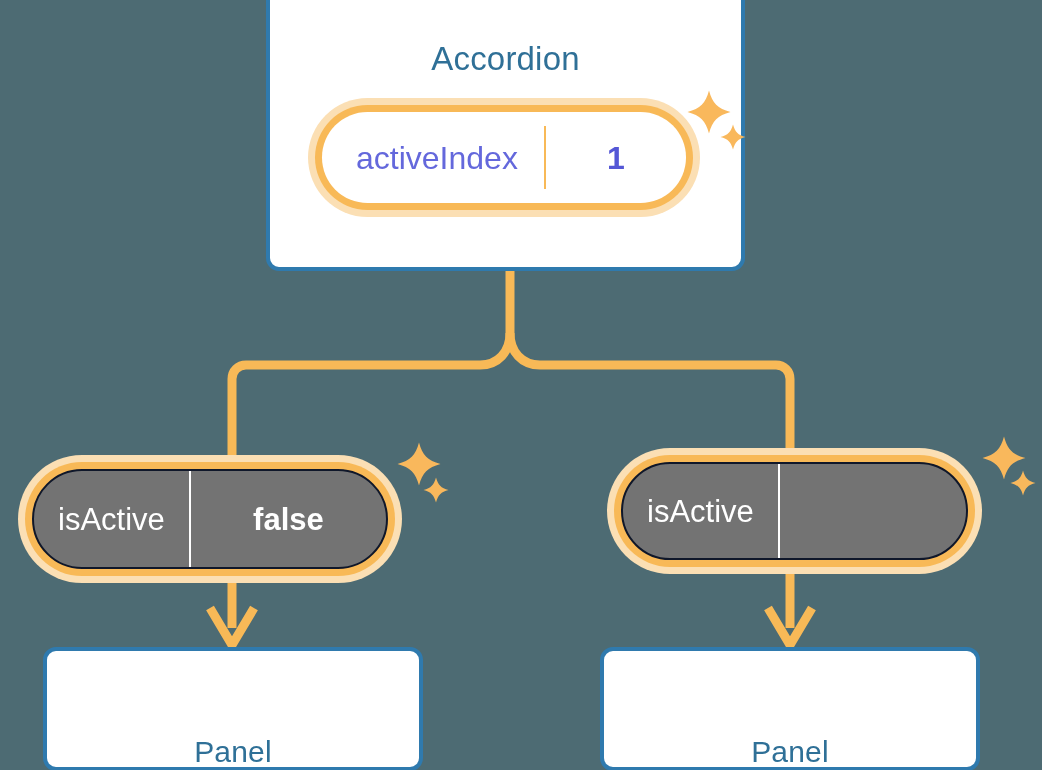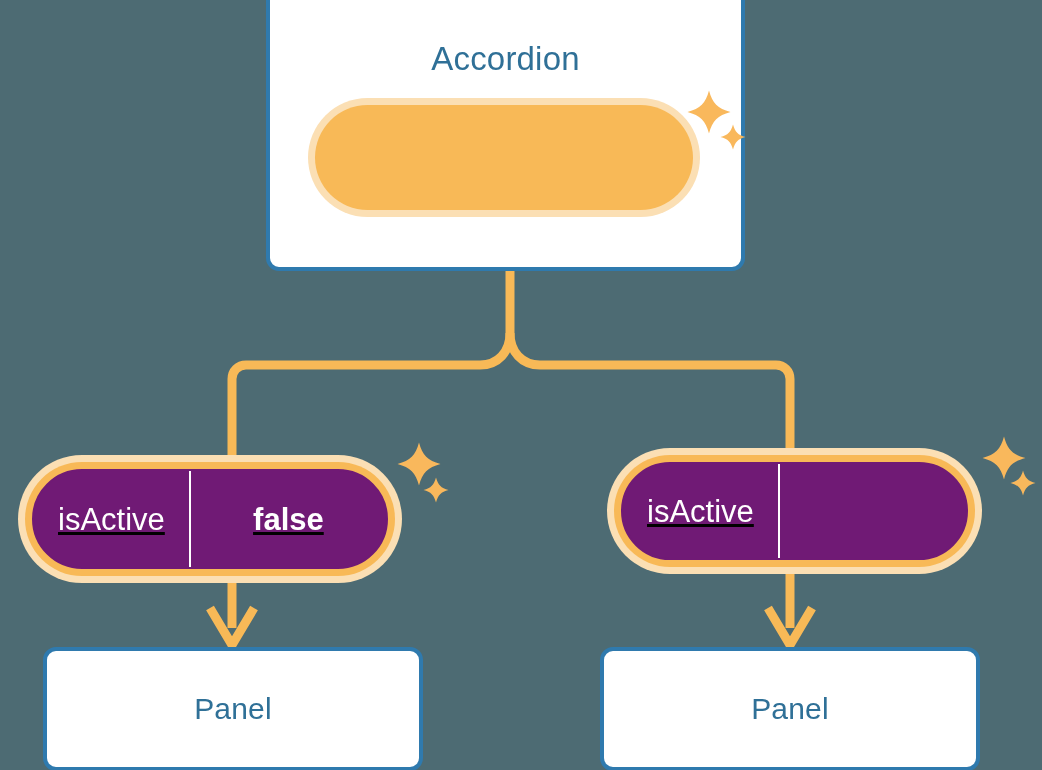--- a/index.html
+++ b/index.html
@@ -19,21 +19,21 @@
   #sparkle-layer{z-index:3;pointer-events:none;}
 
   
   .card{
     position:absolute;
     background:#ffffff;
     border:4px solid #2f7aae;
     border-radius:13px;
     box-sizing:border-box;
     display:flex;
-    align-items:center;
+    align-items:flex-end;
     justify-content:center;
   }
   .card-title{
     color:#2f7097;
     font-size:31px;
     font-weight:400;
     letter-spacing:.2px;
     line-height:1;
   }
 
@@ -87,24 +87,23 @@
   #pill-activeindex .pill-divider{
     width:2px;background:#f8b957;margin:14px 0;flex:0 0 auto;
   }
   #pill-activeindex .pill-val{
     flex:1 1 auto;padding:0 20px;
     color:#5457d6;font-size:32px;font-weight:700;
   }
 
   
   .pill-purple .pill-inner{
-    background:#701a75;
-    border:2px solid #701a75;
+    background:#737373;
+    border:2px solid #0f172a;
     box-sizing:border-box;
-    text-decoration:underline;
   }
   .pill-purple .pill-key{
     flex:0 0 auto;padding:0 24px;
     color:#ffffff;font-size:31px;font-weight:400;
   }
   .pill-purple .pill-divider{
     width:2px;background:#ffffff;flex:0 0 auto;
   }
   .pill-purple .pill-val{
     flex:1 1 auto;padding:16px 26px;
@@ -139,20 +138,25 @@
   </svg>
 
   <div class="layer" id="node-layer">
 
     <div class="card" id="accordion-card">
       <span class="card-title">Accordion</span>
     </div>
 
     <div class="pill" id="pill-activeindex">
       <div class="pill-mid"></div>
+      <div class="pill-inner">
+        <span class="pill-cell pill-key">activeIndex</span>
+        <span class="pill-divider"></span>
+        <span class="pill-cell pill-val">1</span>
+      </div>
     </div>
 
     <div class="pill pill-purple" id="pill-isactive-false">
       <div class="pill-mid"></div>
       <div class="pill-inner">
         <span class="pill-cell pill-key">isActive</span>
         <span class="pill-divider"></span>
         <span class="pill-cell pill-val">false</span>
       </div>
     </div>

